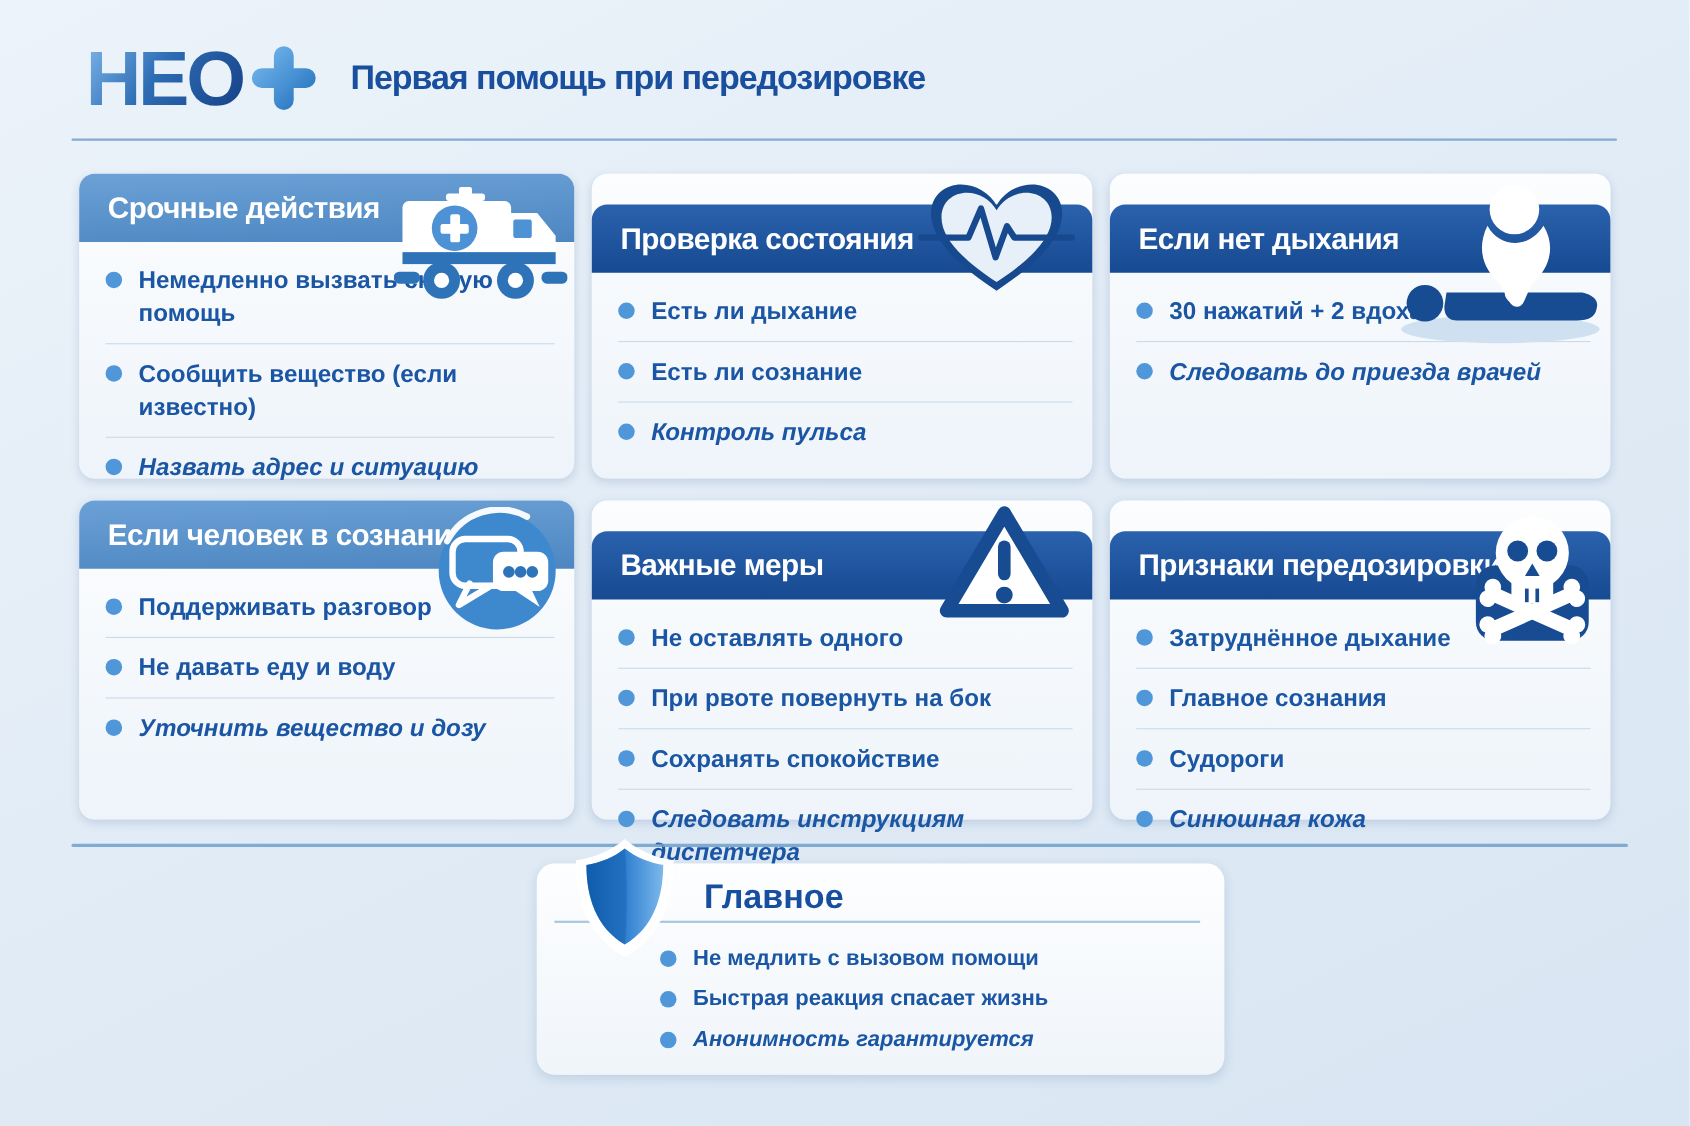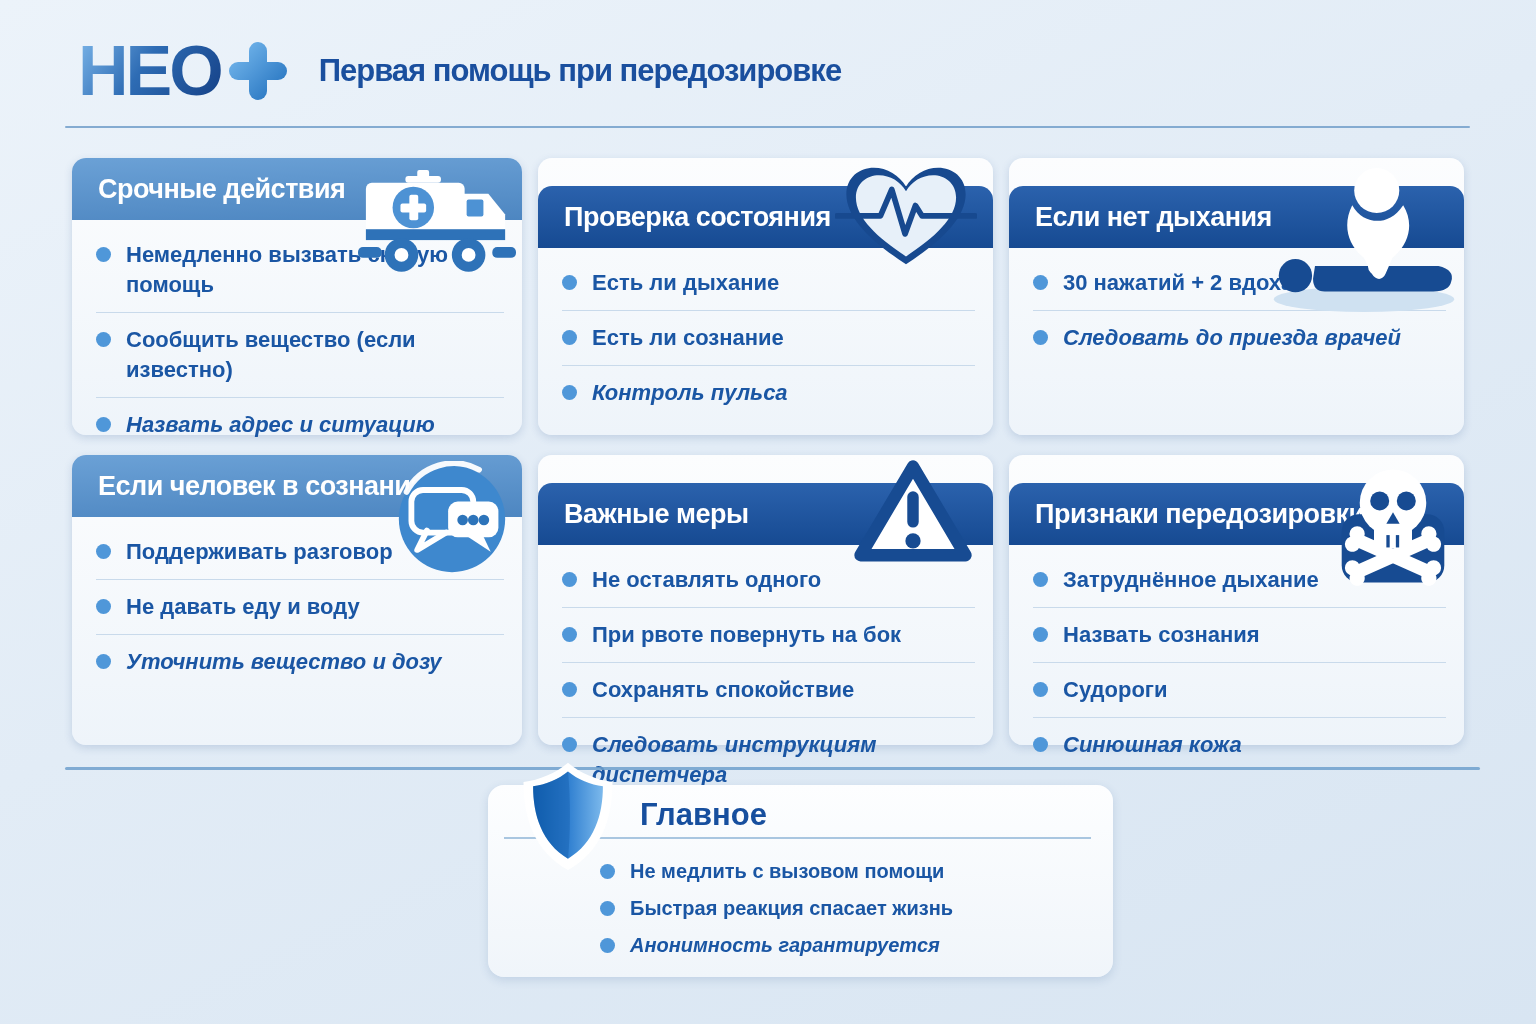--- a/index.html
+++ b/index.html
@@ -284,21 +284,21 @@
           <rect x="63" y="78" width="3.5" height="13" fill="#174b92"></rect>
         </svg>
       </span>
       <div class="card-list">
         <div class="item">
             <span class="dot"></span>
             <span>Затруднённое дыхание</span>
           </div>
         <div class="item">
             <span class="dot"></span>
-            <span>Назвать сознания</span>
+            <span>Главное сознания</span>
           </div>
         <div class="item">
             <span class="dot"></span>
             <span>Судороги</span>
           </div>
         <div class="item">
             <span class="dot"></span>
             <span>Синюшная кожа</span>
           </div>
       </div>

